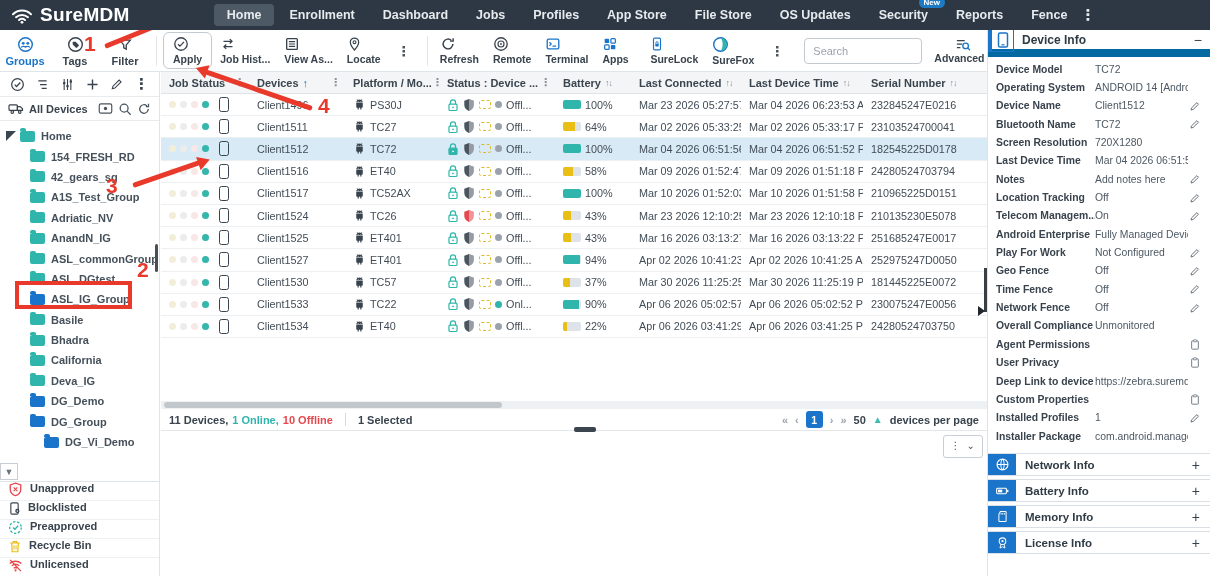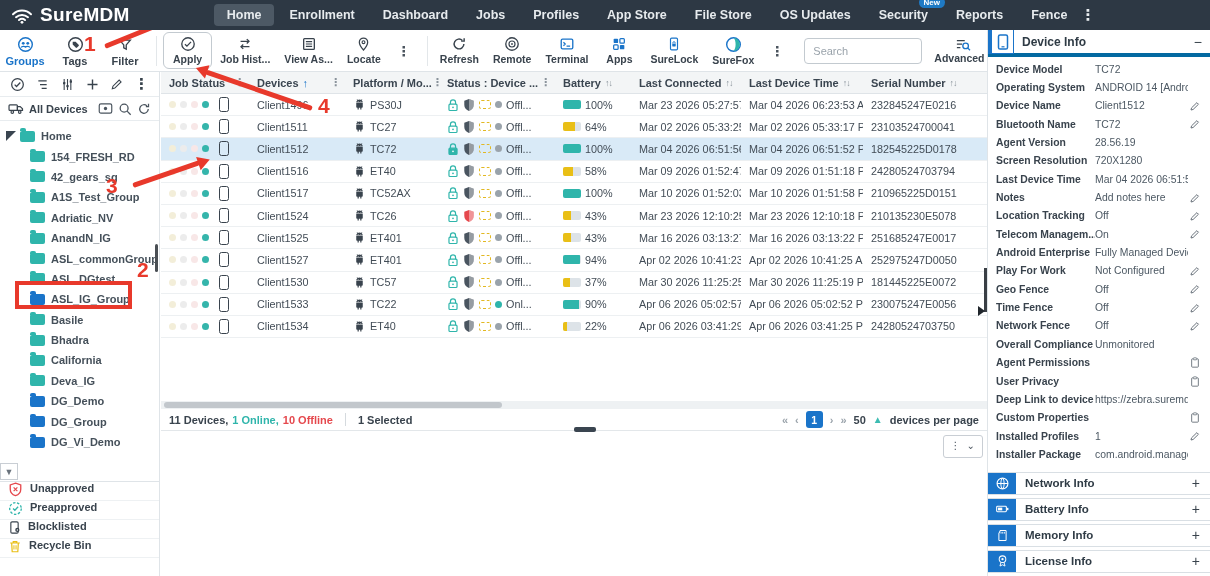--- a/index.html
+++ b/index.html
@@ -26,21 +26,21 @@
   
   .toolbar { position:absolute; left:0; top:30px; width:987px; height:42px; background:#fff;
              border-bottom:1px solid #dfe4e8; display:flex; align-items:center; }
   .tbtab { width:50px; text-align:center; font-size:11px; font-weight:600; color:#39434d; cursor:pointer; position:relative; padding-top:2px;}
   .tbtab .ic { color:#39434d; }
   .tbtab.active { color:#1a74c9; }
   .tbtab.active .ic { color:#1a74c9; }
   .tbtab.active::after { content:""; position:absolute; left:8px; right:8px; bottom:-7px; height:2.5px; background:#1a74c9; }
   .vdiv { width:1px; height:30px; background:#e3e7ea; margin:0 6px; flex:none; }
   .tbbtn { min-width:46px; text-align:center; font-size:10.5px; font-weight:600; color:#39434d;
-           cursor:pointer; padding:3px 6px; display:flex; flex-direction:column; align-items:center; gap:1px; white-space:nowrap; }
+           cursor:pointer; padding:3px 6px; display:flex; flex-direction:column; align-items:flex-start; gap:1px; white-space:nowrap; }
   .tbbtn .ic { color:#39434d; }
   .tbbtn.boxed { border:1px solid #c3cad0; border-radius:6px; padding:3px 9px; }
   .tb-kebab { color:#4a545e; font-size:14px; font-weight:bold; padding:0 10px; cursor:pointer; }
   .search-wrap { margin-left:10px; }
   .search-input { width:118px; height:26px; border:1px solid #c3cad0; border-radius:4px;
                   font-size:11px; padding:0 8px; color:#3a4550; outline:none;
                   font-family:"Liberation Sans","DejaVu Sans",sans-serif; }
   .search-input::placeholder { color:#9aa3ab; }
   .adv { display:flex; flex-direction:column; align-items:center; font-size:10.5px; font-weight:600;
          color:#39434d; margin-left:12px; cursor:pointer; }
@@ -109,21 +109,21 @@
   .per-lbl,.per-count { color:#39434d; }
   .logarea { position:relative; padding:6px 10px; font-size:10.5px; color:#3a4550; line-height:1.65; }
   .log-handle { position:absolute; left:50%; top:-4px; width:22px; height:5px; background:#3a4550; border-radius:2px; }
   .log-ctrl { position:absolute; right:4px; top:4px; border:1px solid #c9ced4; border-radius:3px;
               display:flex; align-items:center; gap:6px; padding:2px 7px; color:#4a545e; font-size:10px;
               background:#fff; cursor:pointer; }
 
   
   .rpanel { position:absolute; left:987px; top:30px; width:223px; bottom:0; background:#fff;
             border-left:1px solid #dfe4e8; }
-  .rp-head { height:27px; display:flex; align-items:center; gap:8px; border-bottom:4px solid #0369a1; padding-right:8px; }
+  .rp-head { height:27px; display:flex; align-items:center; gap:8px; border-bottom:8px solid #0369a1; padding-right:8px; }
   .rp-tile { width:26px; height:25px; border:1.5px solid #1a74c9; border-left:4px solid #1a74c9;
              display:flex; align-items:center; justify-content:center; color:#1a74c9; }
   .rp-title { font-size:12px; font-weight:bold; color:#2f3b45; }
   .rp-min { margin-left:auto; font-size:14px; color:#39434d; cursor:pointer; }
   .rp-fields { padding:3px 8px 0 8px; }
   .rp-row { height:18.35px; display:flex; align-items:center; font-size:10.4px; }
   .rp-label { width:99px; font-weight:bold; color:#39434d; white-space:nowrap; overflow:hidden; flex:none; }
   .rp-value { flex:1; color:#4c5863; white-space:nowrap; overflow:hidden; }
   .rp-act { flex:none; color:#6a737c; cursor:pointer; width:14px; text-align:right; }
   .rp-sections { padding:5px 0 0 0; }
@@ -462,64 +462,74 @@
         <span>Deva_IG</span>
       </div>
       <div class="tree-item" style="padding-left: 30px;">
         <span class="folder" style="background: rgb(26, 116, 201);"></span>
         <span>DG_Demo</span>
       </div>
       <div class="tree-item" style="padding-left: 30px;">
         <span class="folder" style="background: rgb(26, 116, 201);"></span>
         <span>DG_Group</span>
       </div>
-      <div class="tree-item" style="padding-left: 30px; text-align: right;">
+      <div class="tree-item" style="padding-left: 44px; text-align: right;">
         <span class="folder" style="background: rgb(26, 116, 201);"></span>
         <span>DG_Vi_Demo</span>
       </div>
     </div>
   <div class="tree-scroll"></div>
   <div class="scroll-chev">▼</div>
   <div class="side-bottom" id="side-bottom">
       <div class="sb-item">
         <span class="ic" style="color: rgb(229, 72, 77);">
           <svg width="15" height="15" viewBox="0 0 16 16">
             <path d="M8 1.2l5.6 2v4.4c0 3.3-2.3 5.8-5.6 6.9C4.7 13.4 2.4 10.9 2.4 7.6V3.2z" fill="none" stroke="currentColor" stroke-width="1.4"></path>
             <path d="M6 5.8l4 4M10 5.8l-4 4" stroke="currentColor" stroke-width="1.3"></path>
           </svg>
         </span>
         <span>Unapproved</span>
       </div>
       <div class="sb-item">
-        <span class="ic" style="color: rgb(47, 181, 171);">
-          <svg width="15" height="15" viewBox="0 0 16 16">
-            <circle cx="8" cy="8" r="6.2" fill="none" stroke="currentColor" stroke-width="1.4" stroke-dasharray="2.6 1.7"></circle>
-            <path d="M5.4 8l1.9 1.9 3.5-3.7" fill="none" stroke="currentColor" stroke-width="1.4"></path>
-          </svg>
-        </span>
-        <span>Preapproved</span>
-      </div>
-      <div class="sb-item">
         <span class="ic" style="color: rgb(57, 67, 77);">
           <svg width="13" height="15" viewBox="0 0 16 16">
             <rect x="3.5" y="1" width="9" height="14" rx="1.5" fill="none" stroke="currentColor" stroke-width="1.4"></rect>
             <circle cx="11.5" cy="11" r="2.6" fill="currentColor"></circle>
             <circle cx="11.5" cy="11" r=".9" fill="#fff"></circle>
           </svg>
         </span>
         <span>Blocklisted</span>
       </div>
       <div class="sb-item">
+        <span class="ic" style="color: rgb(47, 181, 171);">
+          <svg width="15" height="15" viewBox="0 0 16 16">
+            <circle cx="8" cy="8" r="6.2" fill="none" stroke="currentColor" stroke-width="1.4" stroke-dasharray="2.6 1.7"></circle>
+            <path d="M5.4 8l1.9 1.9 3.5-3.7" fill="none" stroke="currentColor" stroke-width="1.4"></path>
+          </svg>
+        </span>
+        <span>Preapproved</span>
+      </div>
+      <div class="sb-item">
         <span class="ic" style="color: rgb(233, 191, 22);">
           <svg width="14" height="15" viewBox="0 0 16 16">
             <path d="M2.5 4h11M6 4V2.5h4V4M4.2 4l.6 10h6.4l.6-10" fill="none" stroke="currentColor" stroke-width="1.4"></path>
             <path d="M6.8 6.5v5M9.2 6.5v5" stroke="currentColor" stroke-width="1.2"></path>
           </svg>
         </span>
         <span>Recycle Bin</span>
+      </div>
+      <div class="sb-item">
+        <span class="ic" style="color: rgb(229, 72, 77);">
+          <svg width="15" height="15" viewBox="0 0 16 16">
+            <path d="M1.8 5.8a9.4 9.4 0 0 1 12.4 0M4 8.3a6.2 6.2 0 0 1 8 0M6.2 10.8a3.1 3.1 0 0 1 3.6 0" fill="none" stroke="currentColor" stroke-width="1.4"></path>
+            <circle cx="8" cy="13.2" r="1.1" fill="currentColor"></circle>
+            <path d="M2.2 2l11.6 12" stroke="currentColor" stroke-width="1.4"></path>
+          </svg>
+        </span>
+        <span>Unlicensed</span>
       </div>
     </div>
 </aside>
 
 <main class="main">
   <div class="thead" id="thead">
       <div class="th c0">
         <span>Job Status</span>
         <span class="h-kebab">⋮</span>
       </div>
@@ -1150,25 +1160,20 @@
       <div class="rp-row">
         <span class="rp-label">Bluetooth Name</span>
         <span class="rp-value">TC72</span>
         <span class="rp-act ic">
           <svg width="12" height="12" viewBox="0 0 18 18">
             <path d="M3 15l.8-3.2L11.8 4l2.4 2.4-8 7.8z" fill="none" stroke="#6a737c" stroke-width="1.5"></path>
           </svg>
         </span>
       </div>
       <div class="rp-row">
-        <span class="rp-label">Agent Version</span>
-        <span class="rp-value">28.56.19</span>
-        <span class="rp-act ic"></span>
-      </div>
-      <div class="rp-row">
         <span class="rp-label">Screen Resolution</span>
         <span class="rp-value">720X1280</span>
         <span class="rp-act ic"></span>
       </div>
       <div class="rp-row">
         <span class="rp-label">Last Device Time</span>
         <span class="rp-value">Mar 04 2026 06:51:52 PM</span>
         <span class="rp-act ic"></span>
       </div>
       <div class="rp-row">

